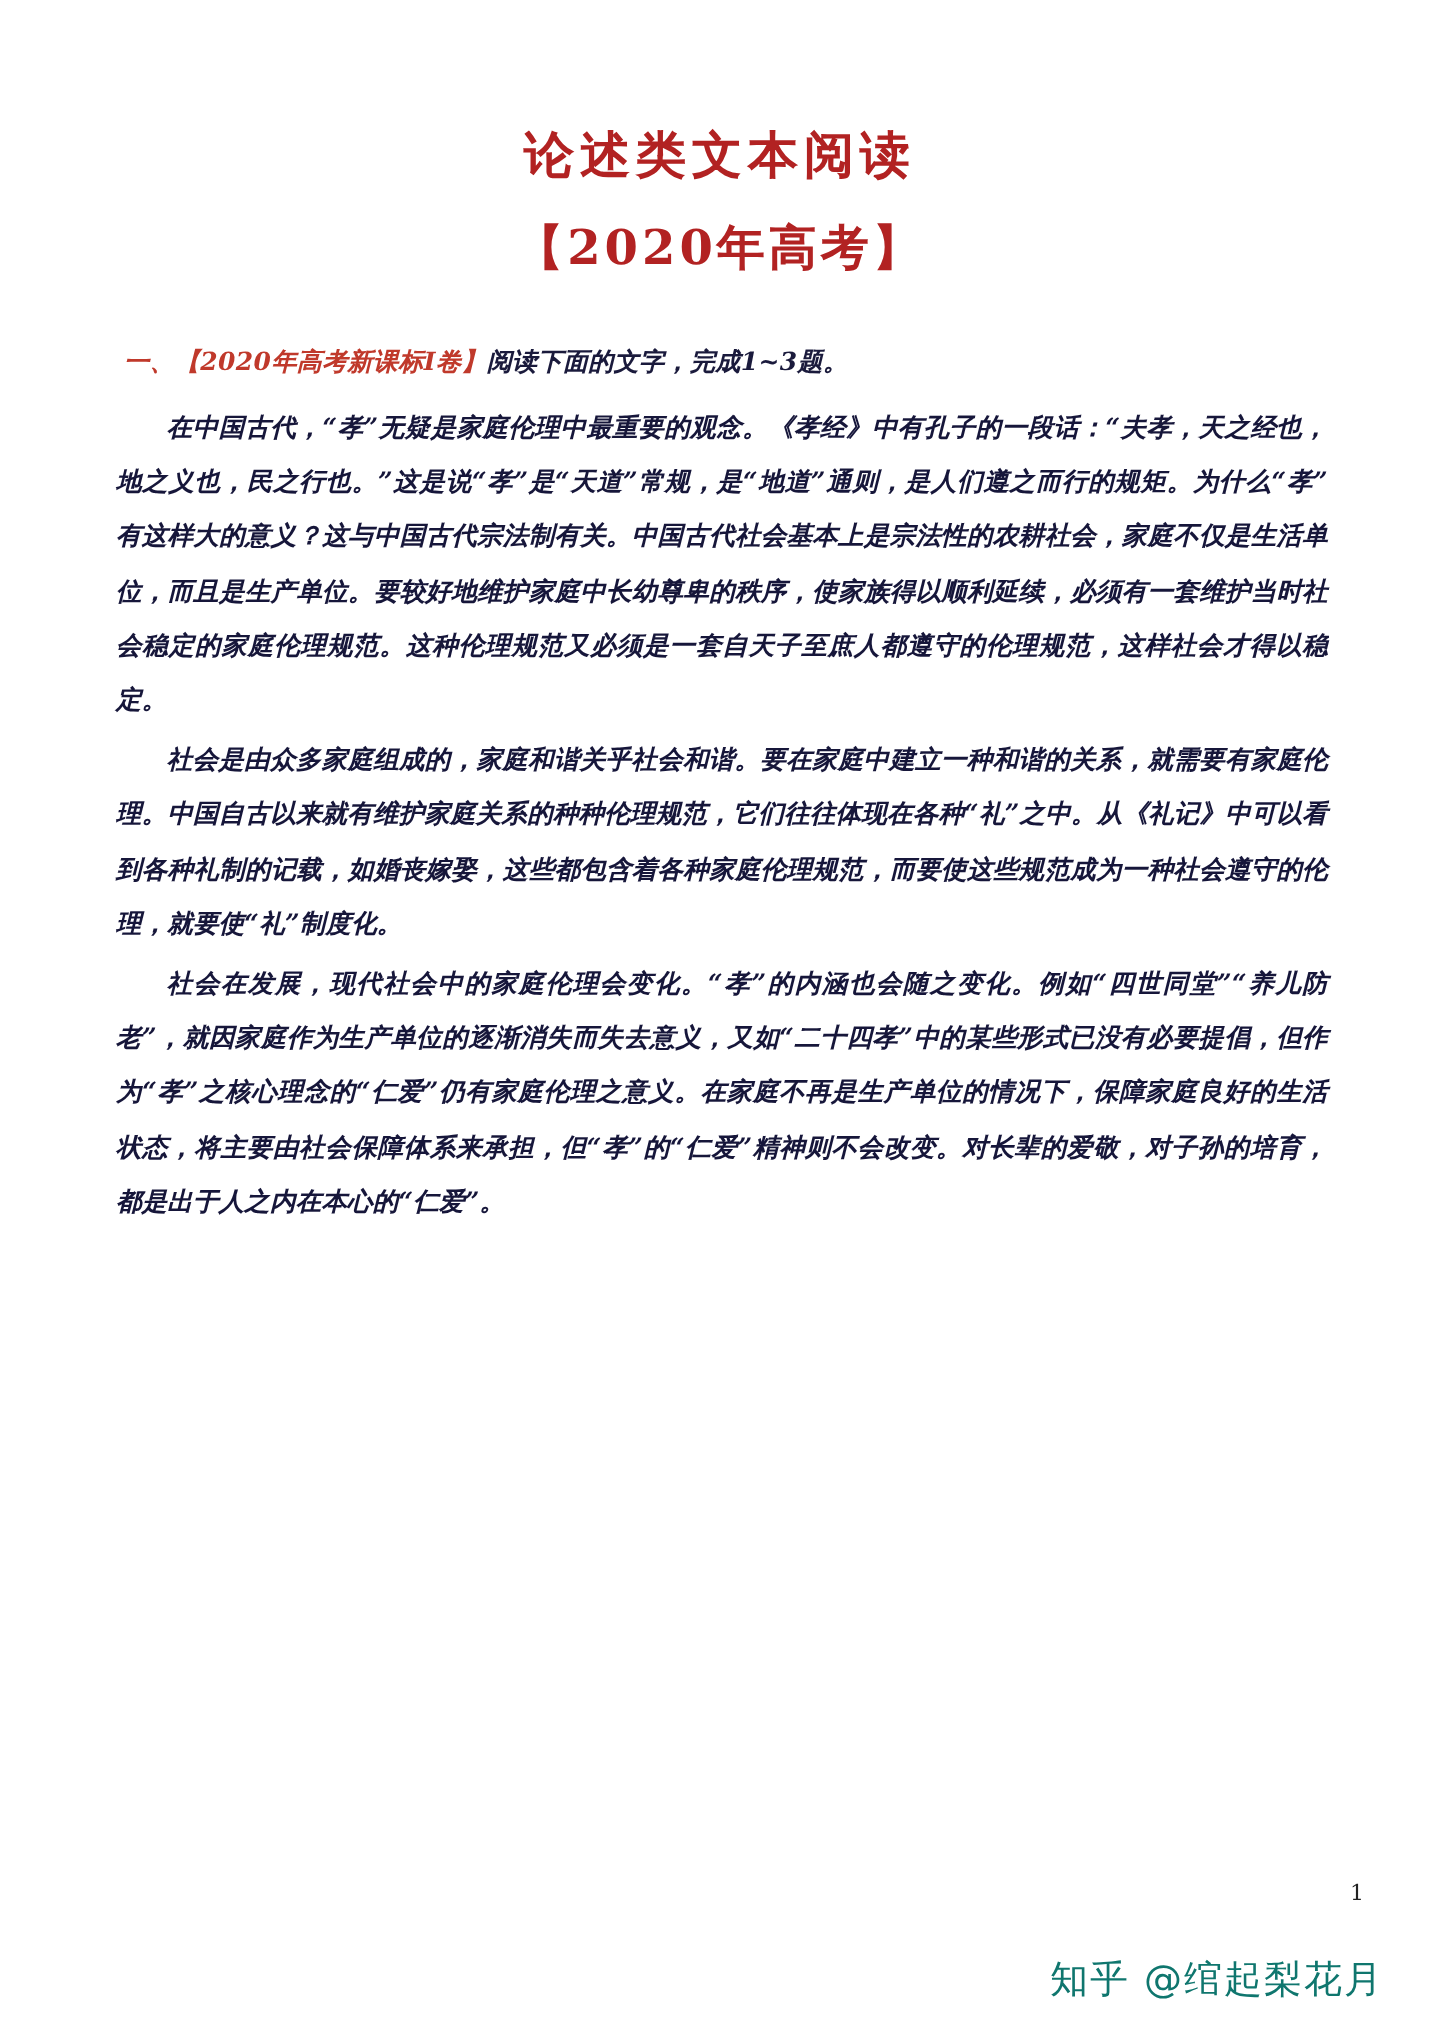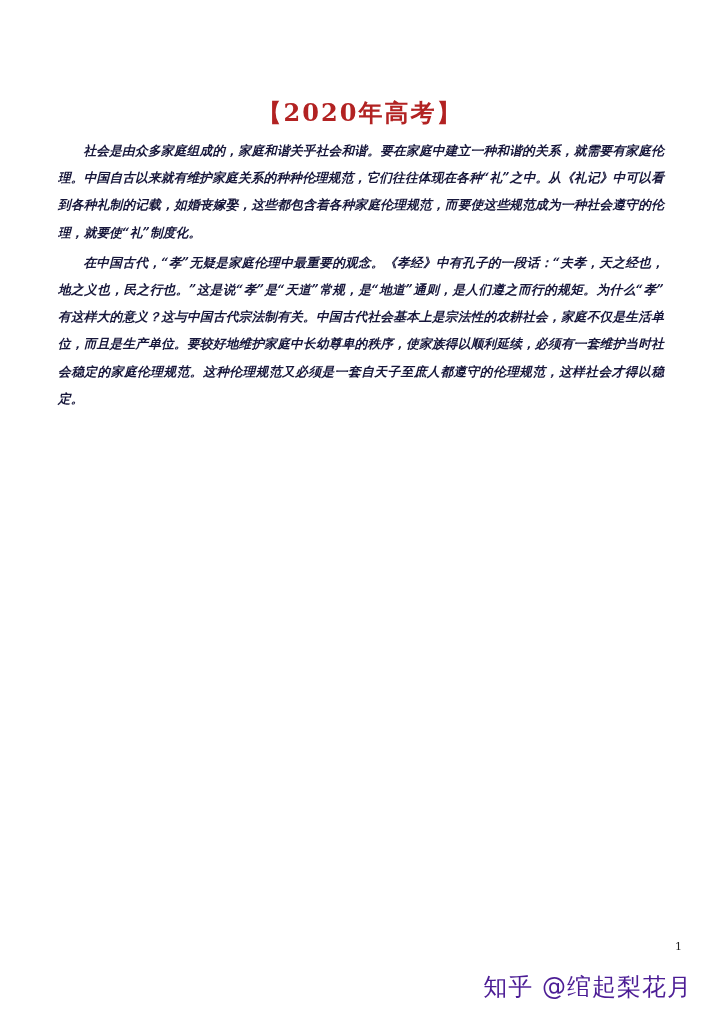--- a/index.html
+++ b/index.html
@@ -34,21 +34,21 @@
     line-height: 1.25;
     margin: 0;
     font-family: "DejaVu Serif", "Liberation Serif", serif;
   }
   .doc-subtitle {
     color: #b22222;
     font-size: 24px;
     font-weight: bold;
     letter-spacing: 2px;
     line-height: 1.25;
-    margin: 36px 0 0 0;
+    margin: 16px 0 0 0;
     font-family: "DejaVu Serif", "Liberation Serif", serif;
   }
 
   
   .lead-line {
     margin: 33px 0 0 0;
     padding: 0 58px 0 62px;
     font-size: 12.5px;
     line-height: 1.5;
     color: #1a1a3c;
@@ -92,39 +92,42 @@
     right: 38px;
     bottom: 66px;
     font-size: 11px;
     color: #222222;
     font-family: "DejaVu Serif", "Liberation Serif", serif;
   }
   .watermark {
     position: absolute;
     right: 28px;
     bottom: 16px;
-    font-size: 24px;
-    color: #4c1d95;
+    font-size: 19px;
+    color: #0f766e;
     letter-spacing: 1px;
     font-family: "DejaVu Sans", "Liberation Sans", sans-serif;
     user-select: none;
   }
 </style>
 </head>
 <body>
 
 <div class="page">
 
   <div class="title-block">
+    <h1 class="doc-title">论述类文本阅读</h1>
     <h2 class="doc-subtitle">【2020年高考】</h2>
   </div>
 
+  <p class="lead-line"><span class="lead-index">一、</span><span class="lead-source">【2020年高考新课标Ⅰ卷】</span><span class="lead-rest">阅读下面的文字，完成1~3题。</span></p>
 
   <div class="body-text">
+    <p class="para">在中国古代，“孝”无疑是家庭伦理中最重要的观念。《孝经》中有孔子的一段话：“夫孝，天之经也，地之义也，民之行也。”这是说“孝”是“天道”常规，是“地道”通则，是人们遵之而行的规矩。为什么“孝”有这样大的意义？这与中国古代宗法制有关。中国古代社会基本上是宗法性的农耕社会，家庭不仅是生活单位，而且是生产单位。要较好地维护家庭中长幼尊卑的秩序，使家族得以顺利延续，必须有一套维护当时社会稳定的家庭伦理规范。这种伦理规范又必须是一套自天子至庶人都遵守的伦理规范，这样社会才得以稳定。</p>
     <p class="para">社会是由众多家庭组成的，家庭和谐关乎社会和谐。要在家庭中建立一种和谐的关系，就需要有家庭伦理。中国自古以来就有维护家庭关系的种种伦理规范，它们往往体现在各种“礼”之中。从《礼记》中可以看到各种礼制的记载，如婚丧嫁娶，这些都包含着各种家庭伦理规范，而要使这些规范成为一种社会遵守的伦理，就要使“礼”制度化。</p>
-    <p class="para">在中国古代，“孝”无疑是家庭伦理中最重要的观念。《孝经》中有孔子的一段话：“夫孝，天之经也，地之义也，民之行也。”这是说“孝”是“天道”常规，是“地道”通则，是人们遵之而行的规矩。为什么“孝”有这样大的意义？这与中国古代宗法制有关。中国古代社会基本上是宗法性的农耕社会，家庭不仅是生活单位，而且是生产单位。要较好地维护家庭中长幼尊卑的秩序，使家族得以顺利延续，必须有一套维护当时社会稳定的家庭伦理规范。这种伦理规范又必须是一套自天子至庶人都遵守的伦理规范，这样社会才得以稳定。</p>
+    <p class="para">社会在发展，现代社会中的家庭伦理会变化。“孝”的内涵也会随之变化。例如“四世同堂”“养儿防老”，就因家庭作为生产单位的逐渐消失而失去意义，又如“二十四孝”中的某些形式已没有必要提倡，但作为“孝”之核心理念的“仁爱”仍有家庭伦理之意义。在家庭不再是生产单位的情况下，保障家庭良好的生活状态，将主要由社会保障体系来承担，但“孝”的“仁爱”精神则不会改变。对长辈的爱敬，对子孙的培育，都是出于人之内在本心的“仁爱”。</p>
   </div>
 
   <div class="page-number">1</div>
 
   <div class="watermark">知乎 @绾起梨花月</div>
 
 </div>
 
 </body></html>

